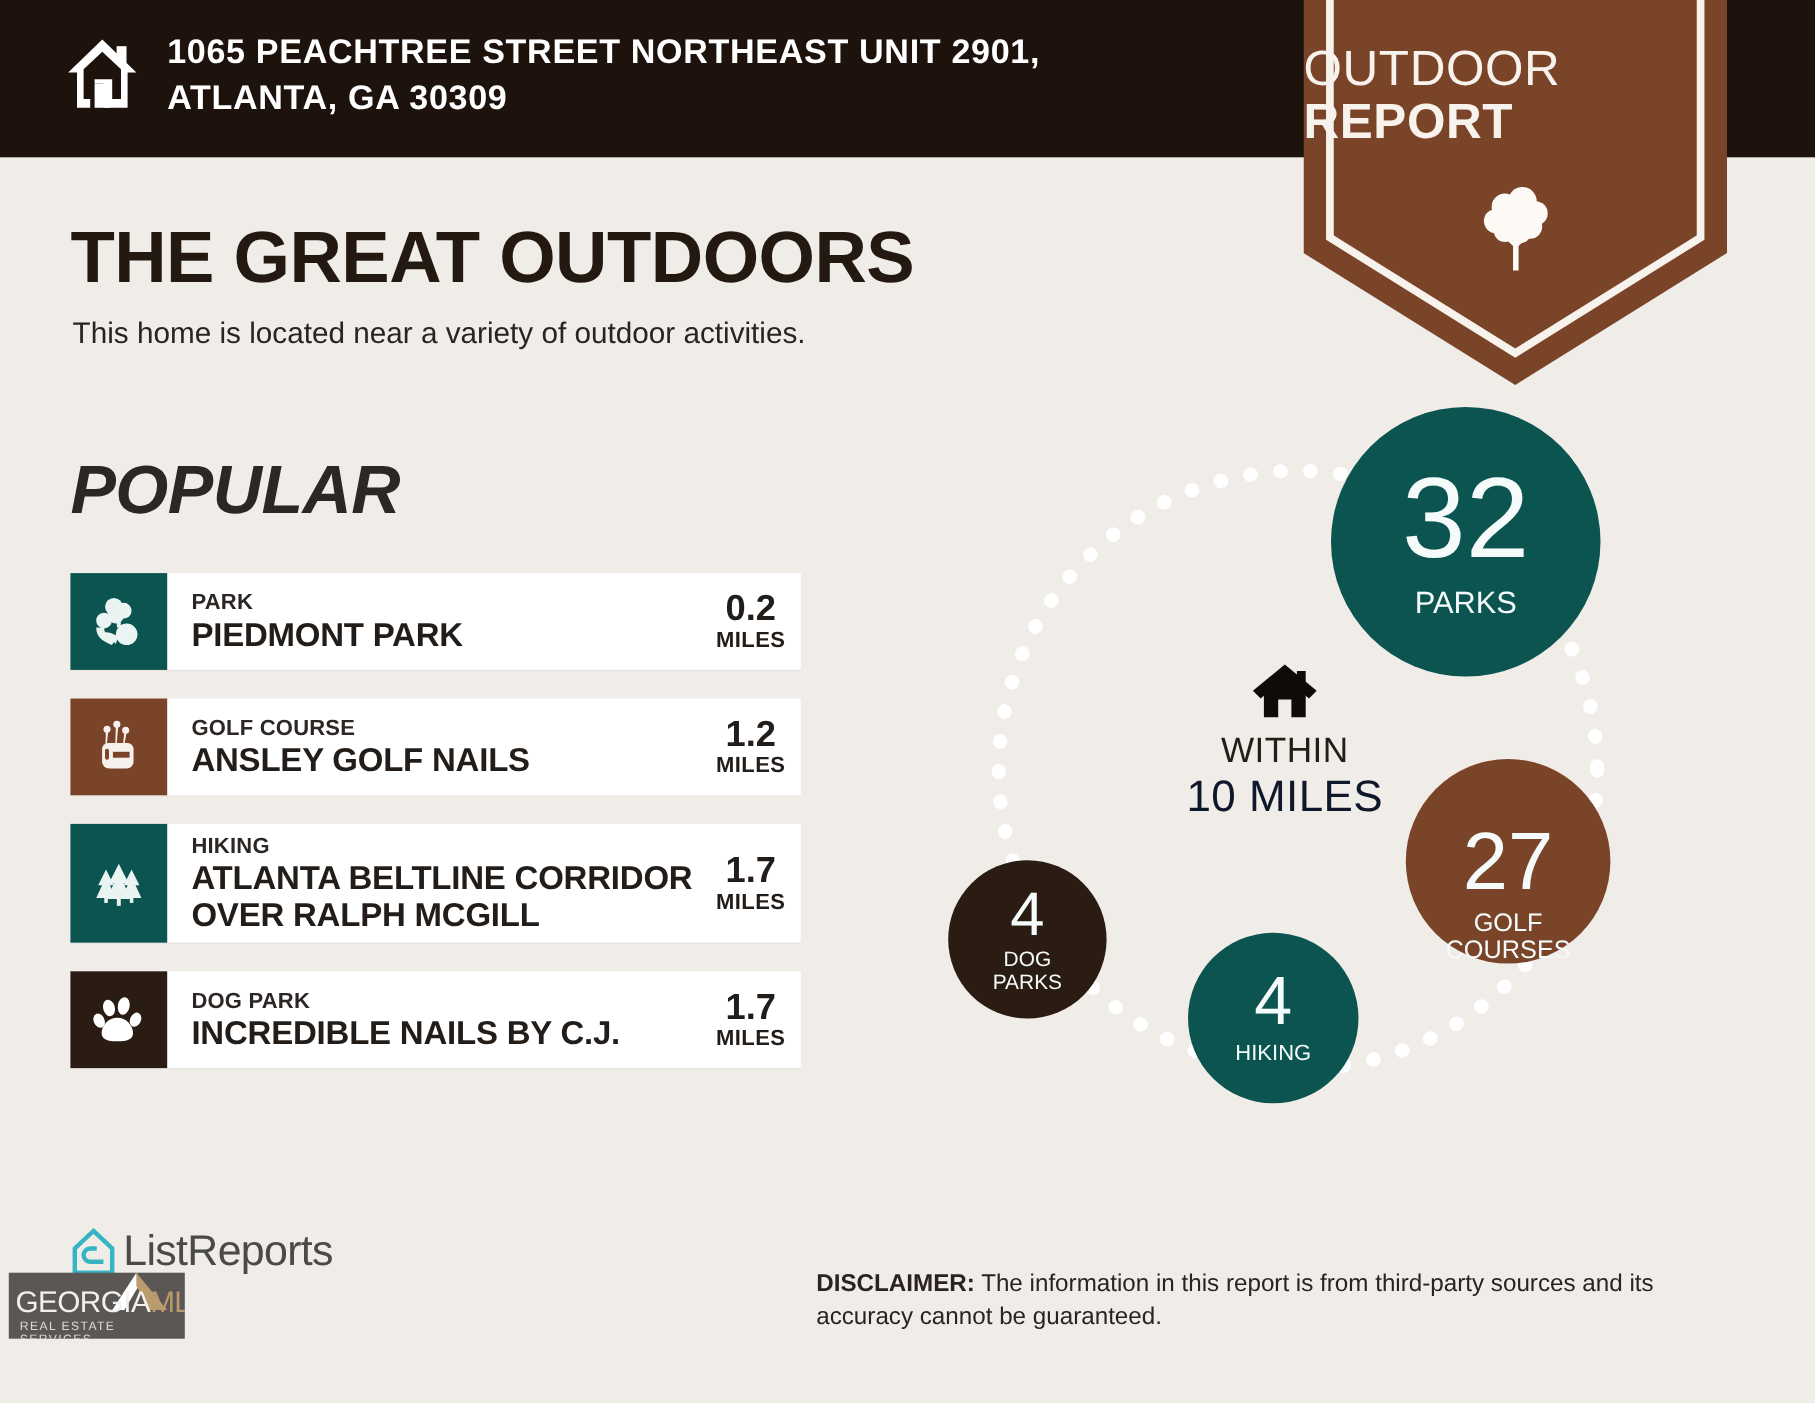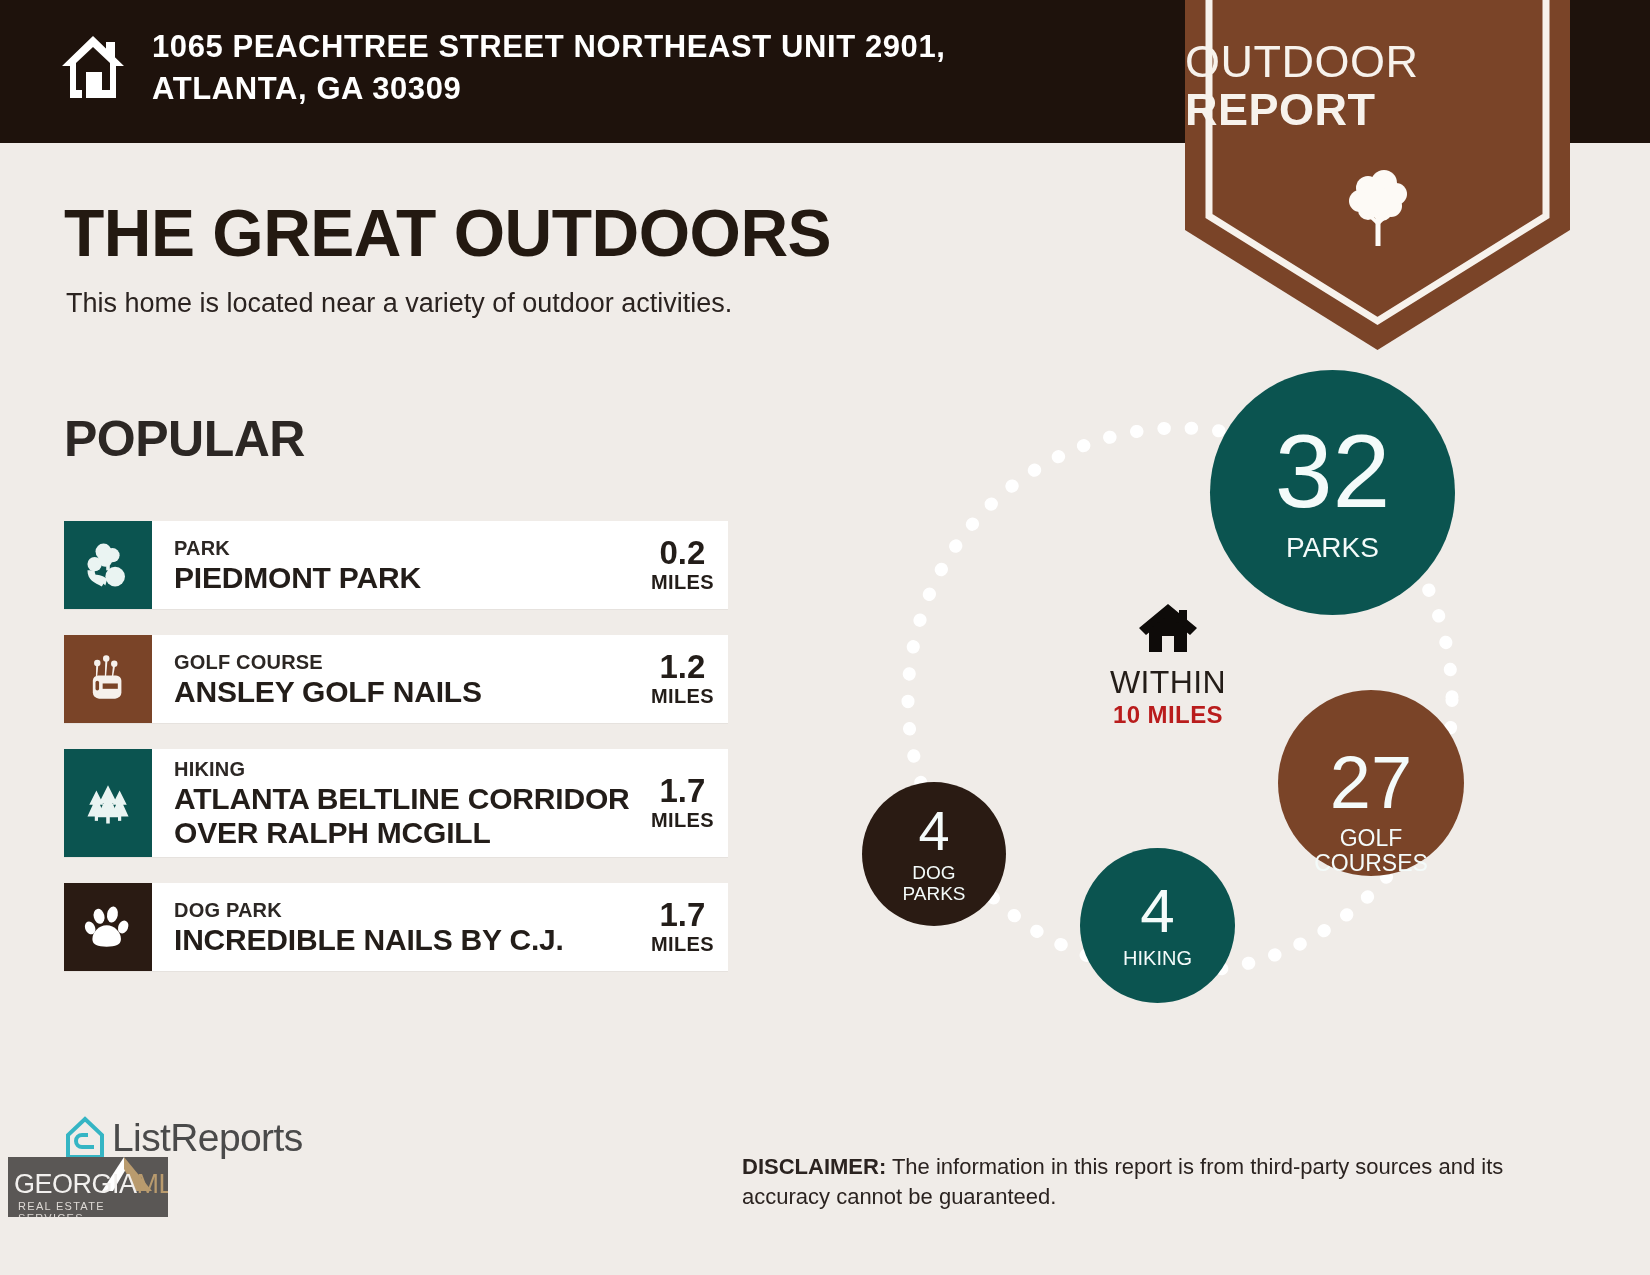--- a/index.html
+++ b/index.html
@@ -97,25 +97,26 @@
     top: 288px;
     font-size: 27px;
     font-weight: 400;
     color: #2B2320;
     margin: 0;
   }
   .section-heading {
     position: absolute;
     left: 64px;
     top: 410px;
-    font-size: 50px;
+    font-size: 62px;
     font-weight: 700;
     color: #2C2724;
     letter-spacing: -0.5px;
     margin: 0;
+    font-style: italic;
   }
 
   
   .poi-list {
     position: absolute;
     left: 64px;
     top: 521px;
     width: 664px;
   }
   .poi-row {
@@ -256,23 +257,23 @@
     display: block;
   }
   .center-l1 {
     font-size: 32px;
     font-weight: 400;
     color: #241D18;
     letter-spacing: 0.4px;
     line-height: 1.16;
   }
   .center-l2 {
-    font-size: 24px;
-    font-weight: 700;
-    color: #b91c1c;
+    font-size: 40px;
+    font-weight: 400;
+    color: #0f172a;
     letter-spacing: 0.4px;
     line-height: 1.16;
   }
 
   
   .lr-logo {
     position: absolute;
     left: 64px;
     top: 1115px;
     display: flex;

